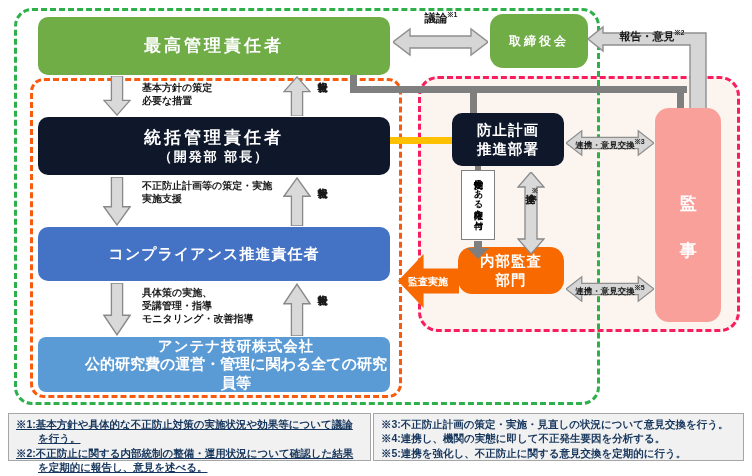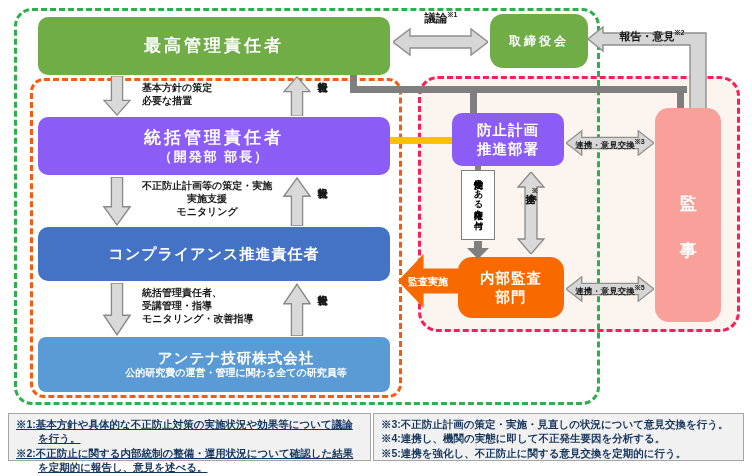--- a/index.html
+++ b/index.html
@@ -11,30 +11,30 @@
   #pink-zone{left:418px;top:76px;width:322px;height:256px;border:3px dashed #F91D5F;border-radius:20px;background:#FCF4EE;}
   #green-zone{left:14px;top:8px;width:586px;height:397px;border:3px dashed #2DB04B;border-radius:18px;}
   #orange-zone{left:30px;top:78px;width:372px;height:320px;border:3px dashed #F95B0E;border-radius:14px;}
   
   .gray-line{position:absolute;background:#7F7F7F;}
   .yellow-line{position:absolute;background:#FFC000;}
   
   .box{position:absolute;box-sizing:border-box;display:flex;flex-direction:column;align-items:center;
        justify-content:center;color:#fff;font-weight:bold;text-align:center;border-radius:10px;line-height:1.25;}
   .b-green{background:#70AD47;}
-  .b-yellow{background:#8b5cf6;}
+  .b-yellow{background:#0f172a;}
   .b-blue{background:#4472C4;}
   .b-lblue{background:#5B9BD5;padding-left:44px;}
   .b-orange{background:#F86A00;border-radius:14px;}
   .b-pink{background:#F9A09A;border-radius:14px;}
   .t-xl{font-size:17px;letter-spacing:3px;}
   .t-l{font-size:12px;letter-spacing:3px;}
   .t-m{font-size:15px;letter-spacing:1px;}
   .t-s{font-size:13px;letter-spacing:2px;}
-  .t-xs{font-size:10px;letter-spacing:0;}
+  .t-xs{font-size:15px;letter-spacing:0;}
   
   .lbl{position:absolute;font-size:10px;font-weight:600;color:#1a1a1a;line-height:1.32;white-space:nowrap;}
   .vtext{writing-mode:vertical-rl;text-orientation:upright;}
   sup{font-size:7px;vertical-align:super;letter-spacing:0;}
   .arrow-label{position:absolute;font-weight:600;color:#1a1a1a;text-align:center;}
   
   .footnote{position:absolute;top:413px;height:48px;background:#F1F1F1;border:1px solid #A6A6A6;
             box-sizing:border-box;padding:3px 7px;font-size:10.5px;font-weight:600;color:#17365D;line-height:1.38;}
   .footnote p{margin:0;padding-left:22px;text-indent:-22px;}
   svg{display:block;}
@@ -95,21 +95,21 @@
   <div class="box b-lblue" style="left:38px;top:337px;width:352px;height:55px;border-radius:8px;">
     <span style="font-size:14.5px;letter-spacing:1px;">アンテナ技研株式会社</span>
     <span class="t-xs">公的研究費の運営・管理に関わる全ての研究員等</span>
   </div>
 
   <div class="box b-yellow" style="left:452px;top:113px;width:112px;height:53px;">
     <span style="font-size:14.5px;letter-spacing:1px;">防止計画</span>
     <span style="font-size:14.5px;letter-spacing:1px;">推進部署</span>
   </div>
 
-  <div class="box b-orange" style="left:458px;top:257px;width:106px;height:61px;">
+  <div class="box b-orange" style="left:458px;top:247px;width:106px;height:47px;">
     <span style="font-size:14.5px;letter-spacing:1px;">内部監査</span>
     <span style="font-size:14.5px;letter-spacing:1px;">部門</span>
   </div>
 
   <div class="box b-pink" style="left:655px;top:108px;width:66px;height:214px;">
     <span class="vtext" style="font-size:17px;letter-spacing:46px;padding-top:24px;">監事</span>
   </div>
 
   <div class="abs" style="left:103px;top:76px;width:28px;height:40px;">
     <svg width="28" height="40" viewBox="0 0 30 46" preserveAspectRatio="none">
@@ -125,39 +125,38 @@
       <polygon points="15,1 29,18 21,18 21,46 9,46 9,18 1,18" fill="#D9D9D9" stroke="#898989" stroke-width="1.4"></polygon>
     </svg>
   </div>
   <div class="lbl vtext" style="left:316px;top:74px;height:44px;">状況報告</div>
 
   <div class="abs" style="left:103px;top:177px;width:28px;height:49px;">
     <svg width="28" height="49" viewBox="0 0 30 46" preserveAspectRatio="none">
       <polygon points="9,0 21,0 21,28 29,28 15,45 1,28 9,28" fill="#D9D9D9" stroke="#898989" stroke-width="1.4"></polygon>
     </svg>
   </div>
-  <div class="lbl" style="left:142px;top:179px;text-align:center;">
+  <div class="lbl" style="left:142px;top:179px;">
     <div>不正防止計画等の策定・実施</div>
     <div>実施支援</div>
-    <div>モニタリング</div>
   </div>
   <div class="abs" style="left:283px;top:177px;width:28px;height:49px;">
     <svg width="28" height="49" viewBox="0 0 30 46" preserveAspectRatio="none">
       <polygon points="15,1 29,18 21,18 21,46 9,46 9,18 1,18" fill="#D9D9D9" stroke="#898989" stroke-width="1.4"></polygon>
     </svg>
   </div>
   <div class="lbl vtext" style="left:316px;top:180px;height:44px;">状況報告</div>
 
   <div class="abs" style="left:103px;top:283px;width:28px;height:53px;">
     <svg width="28" height="53" viewBox="0 0 30 46" preserveAspectRatio="none">
       <polygon points="9,0 21,0 21,28 29,28 15,45 1,28 9,28" fill="#D9D9D9" stroke="#898989" stroke-width="1.4"></polygon>
     </svg>
   </div>
   <div class="lbl" style="left:142px;top:286px;">
-    <div>統括管理責任者、</div>
+    <div>具体策の実施、</div>
     <div>受講管理・指導</div>
     <div>モニタリング・改善指導</div>
   </div>
   <div class="abs" style="left:283px;top:283px;width:28px;height:53px;">
     <svg width="28" height="53" viewBox="0 0 30 46" preserveAspectRatio="none">
       <polygon points="15,1 29,18 21,18 21,46 9,46 9,18 1,18" fill="#D9D9D9" stroke="#898989" stroke-width="1.4"></polygon>
     </svg>
   </div>
   <div class="lbl vtext" style="left:316px;top:287px;height:44px;">状況報告</div>
 

